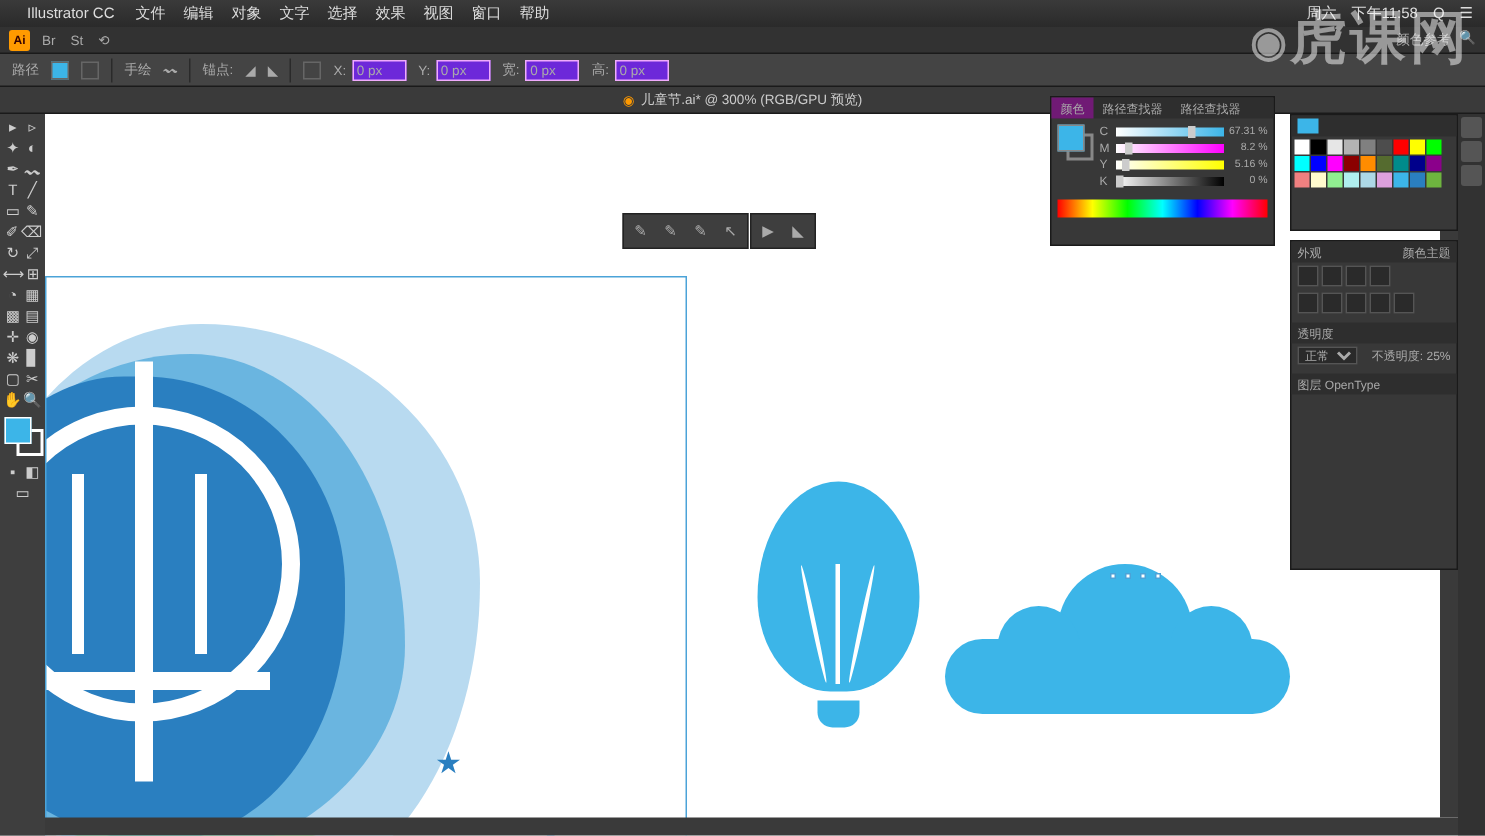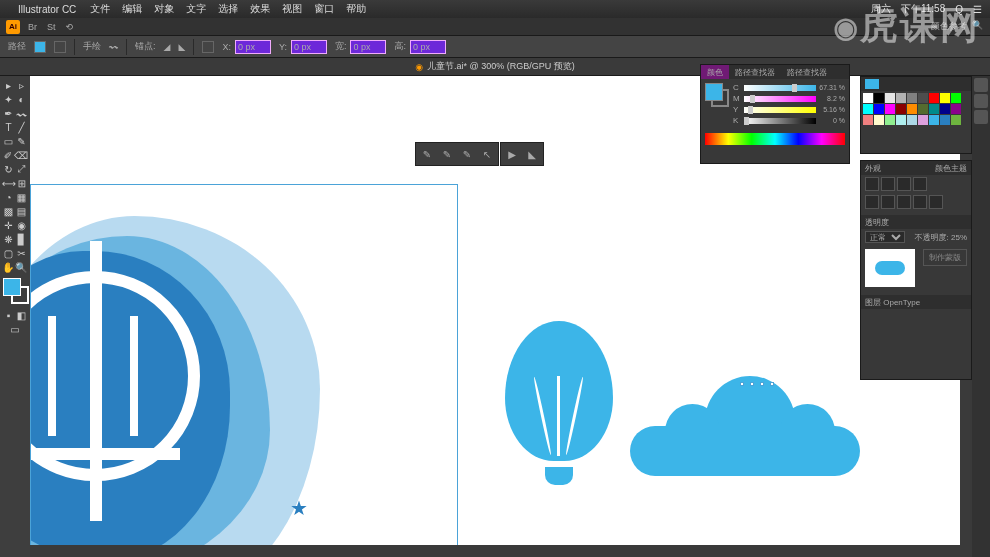--- a/index.html
+++ b/index.html
@@ -414,28 +414,20 @@
     <div class="pi"></div>
     <div class="pi"></div>
   </div>
   <div class="panel-hdr" style="margin-top:4px">
       <span>透明度</span>
     </div>
   <div class="prop-row">
     <select><option>正常</option></select>
     <span style="margin-left:auto">不透明度: 25%</span>
   </div>
-  <div style="display:flex">
-    <div class="thumb">
-        <div class="thumb-cloud"></div>
-      </div>
-    <div style="flex:1;padding:4px">
-      <div style="font-size:8px;color:#888;border:1px solid #555;padding:2px;text-align:center">制作蒙版</div>
-    </div>
-  </div>
   <div class="panel-hdr" style="margin-top:4px">
       <span>图层    OpenType</span>
     </div>
 </div>
 
 <div class="watermark">
   <span style="font-size:28px;vertical-align:middle">◉</span><span>虎课网</span>
 </div>
 
 </body></html>

